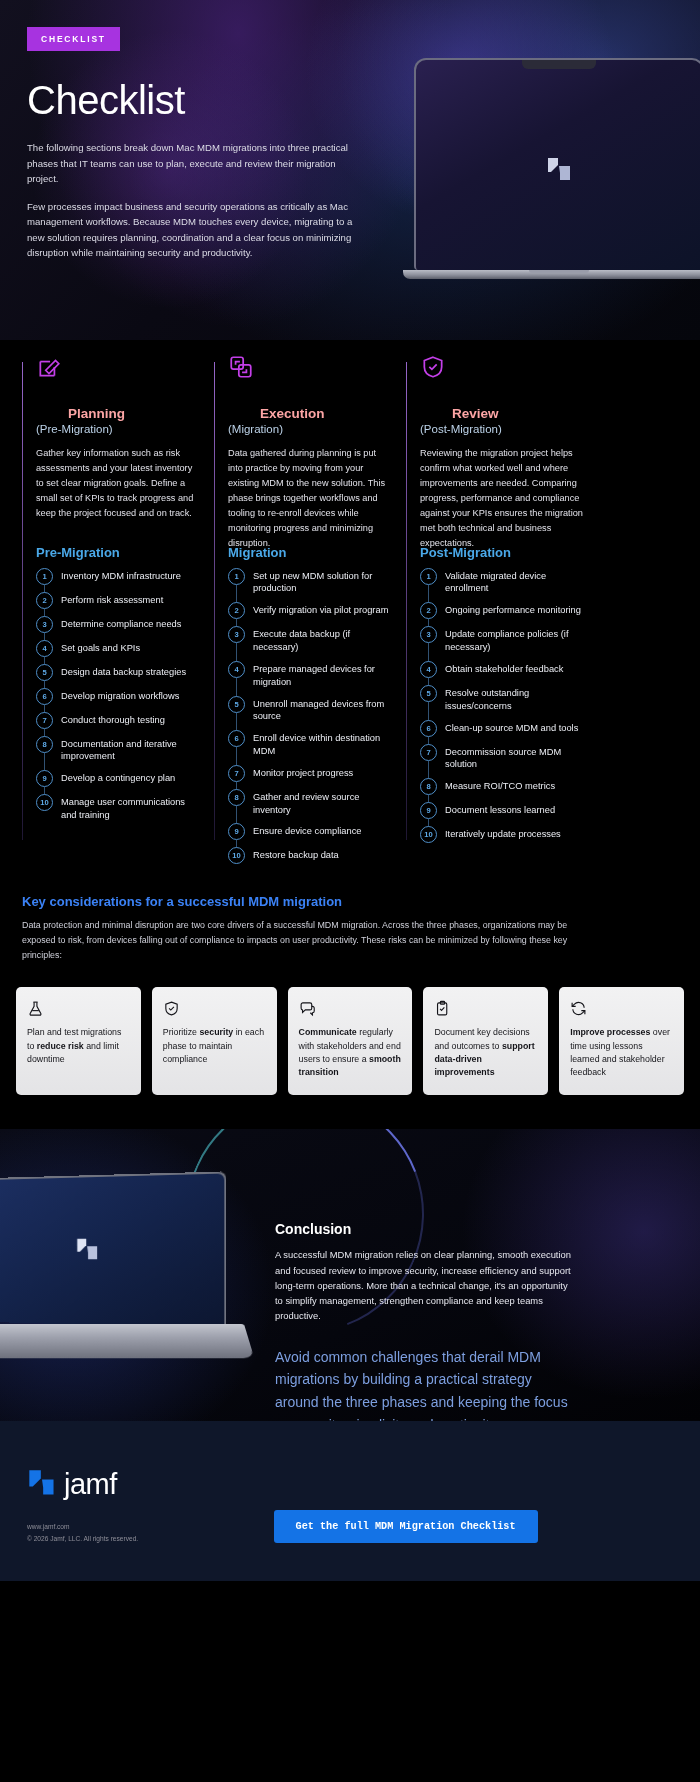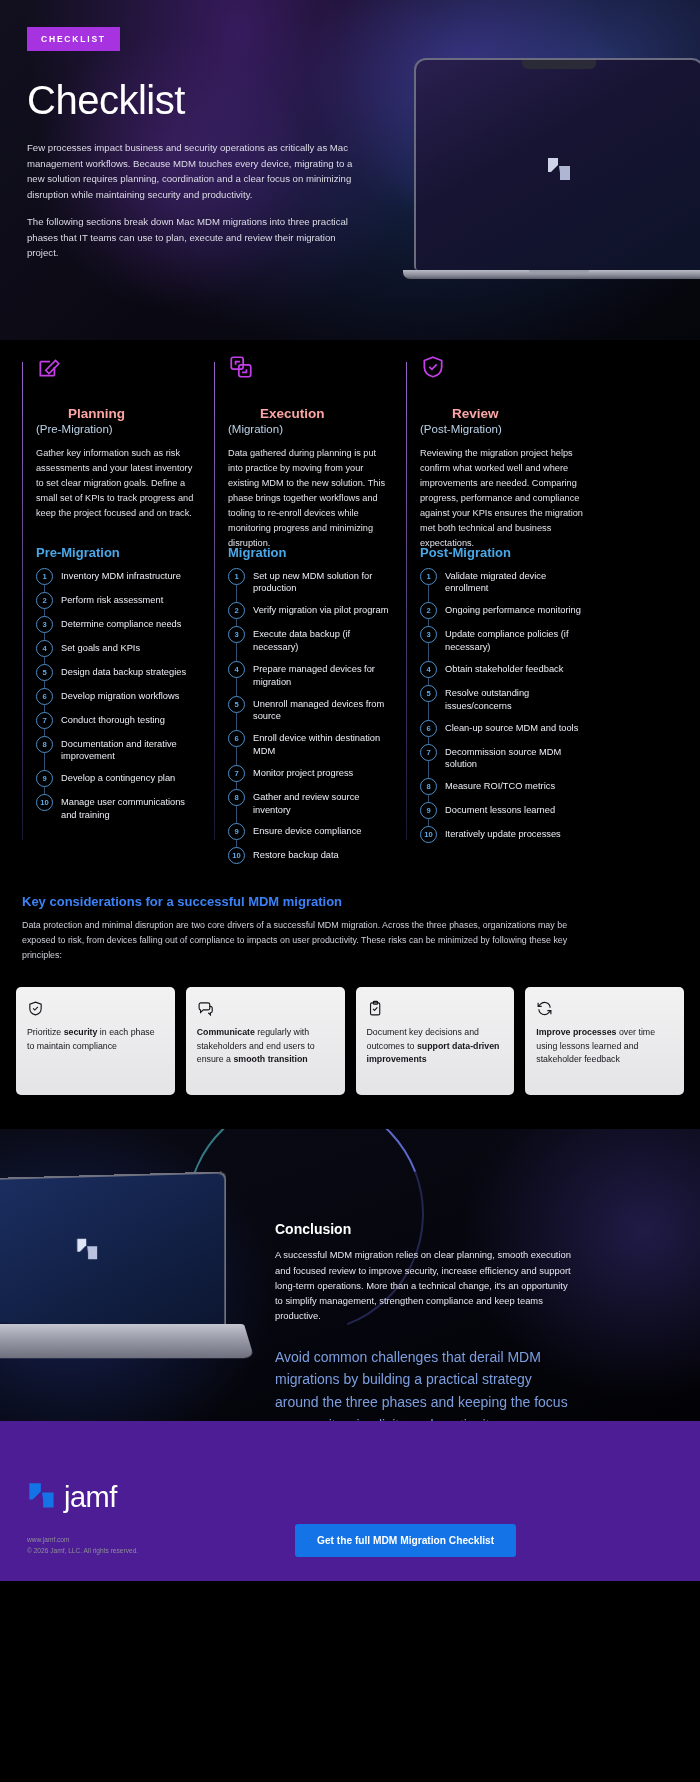--- a/index.html
+++ b/index.html
@@ -152,30 +152,30 @@
     background:linear-gradient(180deg,#c3c6cf 0%,#9ea1ad 40%,#6e717d 100%);
     border-radius:3px 3px 10px 10px; transform:perspective(500px) rotateX(46deg);
     transform-origin:top center;
   }
   .conc-text { position:absolute; left:275px; top:92px; width:300px; }
   .conc-title { font-size:14px; font-weight:700; color:#fff; }
   .conc-body { font-size:9.4px; line-height:1.62; color:#e6e7ee; margin-top:10px; }
   .conc-highlight { font-size:14px; line-height:1.62; color:#7d9fe0; margin-top:22px; }
 
   
-  .footer { position:relative; background:#4c1d95; padding:34px 27px 24px 27px; display:flex;
-            align-items:flex-end; justify-content:space-between; min-height:160px;}
+  .footer { position:relative; background:#0f172a; padding:34px 27px 24px 27px; display:flex;
+            align-items:center; justify-content:space-between; min-height:160px;}
   .f-left { display:flex; flex-direction:column; }
   .jamf-logo { display:flex; align-items:center; gap:7px; }
   .jamf-word { font-size:29px; font-weight:400; color:#fff; letter-spacing:-0.5px; line-height:1; }
   .f-meta { margin-top:19px; font-size:6.6px; color:#8e8e98; line-height:1.8; }
   .cta {
     margin-top:40px; background:#1473e6; color:#fff; border:none; border-radius:3px;
     padding:11px 22px; font-size:10.2px; font-weight:700; cursor:pointer;
-    font-family:Liberation Sans, sans-serif;
+    font-family:Liberation Mono, monospace;
   }
   .cta-wrap { display:flex; justify-content:center; flex:1; }
 </style>
 </head>
 <body>
 
 <div class="page">
 
   <section class="hero">
     <div class="glow-a"></div>
@@ -199,22 +199,22 @@
       </div>
     </div>
 
     <div class="badge">CHECKLIST</div>
 
     <div class="title-wrap">
       <div class="title-line2">Checklist</div>
     </div>
 
     <div class="hero-copy">
+      <p>The following sections break down Mac MDM migrations into three practical phases that IT teams can use to plan, execute and review their migration project.</p>
       <p>Few processes impact business and security operations as critically as Mac management workflows. Because MDM touches every device, migrating to a new solution requires planning, coordination and a clear focus on minimizing disruption while maintaining security and productivity.</p>
-      <p>The following sections break down Mac MDM migrations into three practical phases that IT teams can use to plan, execute and review their migration project.</p>
     </div>
   </section>
 
   <section class="phases">
 
     <div class="phase-col">
       <div class="rule"></div>
       <div class="phase-icon">
         <svg width="26" height="26" viewBox="0 0 24 24" fill="none" stroke="#c43fe9" stroke-width="1.6">
           <path d="M4 7 v13 h13"></path>
@@ -423,20 +423,30 @@
   </section>
 
   <section class="keysec">
     <div class="key-title">Key considerations for a successful MDM migration</div>
     <div class="key-body">Data protection and minimal disruption are two core drivers of a successful MDM migration. Across the three phases, organizations may be exposed to risk, from devices falling out of compliance to impacts on user productivity. These risks can be minimized by following these key principles:</div>
   </section>
 
   <div class="cards">
     <div class="cards-bg"></div>
 
+    <div class="card">
+      <div class="cicon">
+        <svg width="17" height="17" viewBox="0 0 24 24" fill="none" stroke="#15151a" stroke-width="1.6">
+          <path d="M9 3 h6"></path>
+            <path d="M10 3 v6 L4.5 19 a1.6 1.6 0 0 0 1.4 2.4 h12.2 a1.6 1.6 0 0 0 1.4-2.4 L14 9 V3"></path>
+          <path d="M7.3 15 h9.4"></path>
+        </svg>
+      </div>
+      <p>Plan and test migrations to <b>reduce risk</b> and limit downtime</p>
+    </div>
 
     <div class="card">
       <div class="cicon">
         <svg width="17" height="17" viewBox="0 0 24 24" fill="none" stroke="#15151a" stroke-width="1.6">
           <path d="M12 3 L20 6 v6 c0 5-3.5 7.8-8 9 -4.5-1.2-8-4-8-9 V6 z"></path>
           <path d="M8.6 11.8 l2.4 2.4 l4.4-4.6"></path>
         </svg>
       </div>
       <p>Prioritize <b>security</b> in each phase to maintain compliance</p>
     </div>

